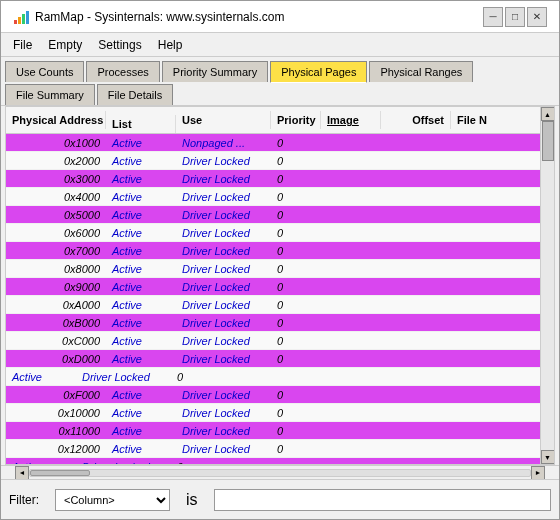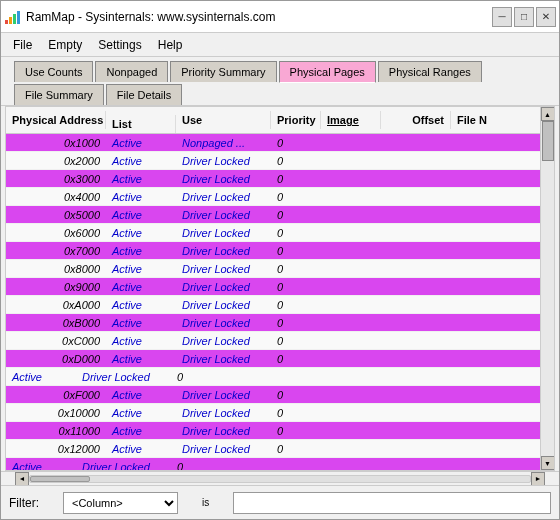--- a/index.html
+++ b/index.html
@@ -15,21 +15,21 @@
       background: #f0f0f0;
       border: 1px solid #999;
       display: flex;
       flex-direction: column;
     }
     .title-bar {
       background: #fff;
       display: flex;
       align-items: center;
       justify-content: space-between;
-      padding: 6px 3px;
+      padding: 6px 12px;
       border-bottom: 1px solid #ccc;
       height: 32px;
     }
     .title-bar-left {
       display: flex;
       align-items: center;
       gap: 6px;
     }
     .app-icon {
       width: 16px;
@@ -77,36 +77,36 @@
       align-items: center;
     }
     .menu-item {
       padding: 2px 8px;
       cursor: pointer;
       color: #000;
     }
     .tabs-container {
       display: flex;
       background: #f0f0f0;
-      padding: 4px 13px 0;
+      padding: 4px 4px 0;
       border-bottom: 1px solid #ccc;
       flex-wrap: wrap;
       gap: 2px;
     }
     .tab {
       padding: 4px 10px;
       background: #d4d0c8;
       border: 1px solid #888;
       border-bottom: none;
       cursor: pointer;
       font-size: 11px;
       color: #000;
     }
     .tab.active {
-      background: #f9a8d4;
+      background: #fde047;
       border-bottom: 1px solid #fff;
       margin-bottom: -1px;
       z-index: 1;
     }
     .table-container {
       flex: 1;
       display: flex;
       flex-direction: column;
       background: #d946ef;
       border: 1px solid #ccc;
@@ -185,36 +185,36 @@
       background: #c0c0c0;
       border: 1px solid #999;
       border-radius: 2px;
     }
     .filter-bar {
       display: flex;
       align-items: center;
       padding: 4px 8px;
       background: #f0f0f0;
       border-top: 1px solid #ccc;
-      gap: 24px;
-      height: 34px;
+      gap: 16px;
+      height: 40px;
     }
     .filter-label {
       font-size: 12px;
       color: #000;
     }
     .filter-select {
       padding: 2px 4px;
       font-size: 11px;
       border: 1px solid #999;
       background: #fff;
       height: 22px;
     }
     .filter-is {
-      font-size: 10px;
+      font-size: 16px;
       color: #000;
     }
     .filter-value {
       flex: 1;
       height: 22px;
       border: 1px solid #999;
       background: #fff;
       padding: 2px 4px;
       font-size: 11px;
     }
@@ -282,21 +282,21 @@
 
   <div class="menu-bar">
     <div class="menu-item">File</div>
     <div class="menu-item">Empty</div>
     <div class="menu-item">Settings</div>
     <div class="menu-item">Help</div>
   </div>
 
   <div class="tabs-container">
     <div class="tab">Use Counts</div>
-    <div class="tab">Nonpaged</div>
+    <div class="tab">Processes</div>
     <div class="tab">Priority Summary</div>
     <div class="tab active">Physical Pages</div>
     <div class="tab">Physical Ranges</div>
     <div class="tab">File Summary</div>
     <div class="tab">File Details</div>
   </div>
 
   <div class="table-container">
 
     <div class="table-header">

